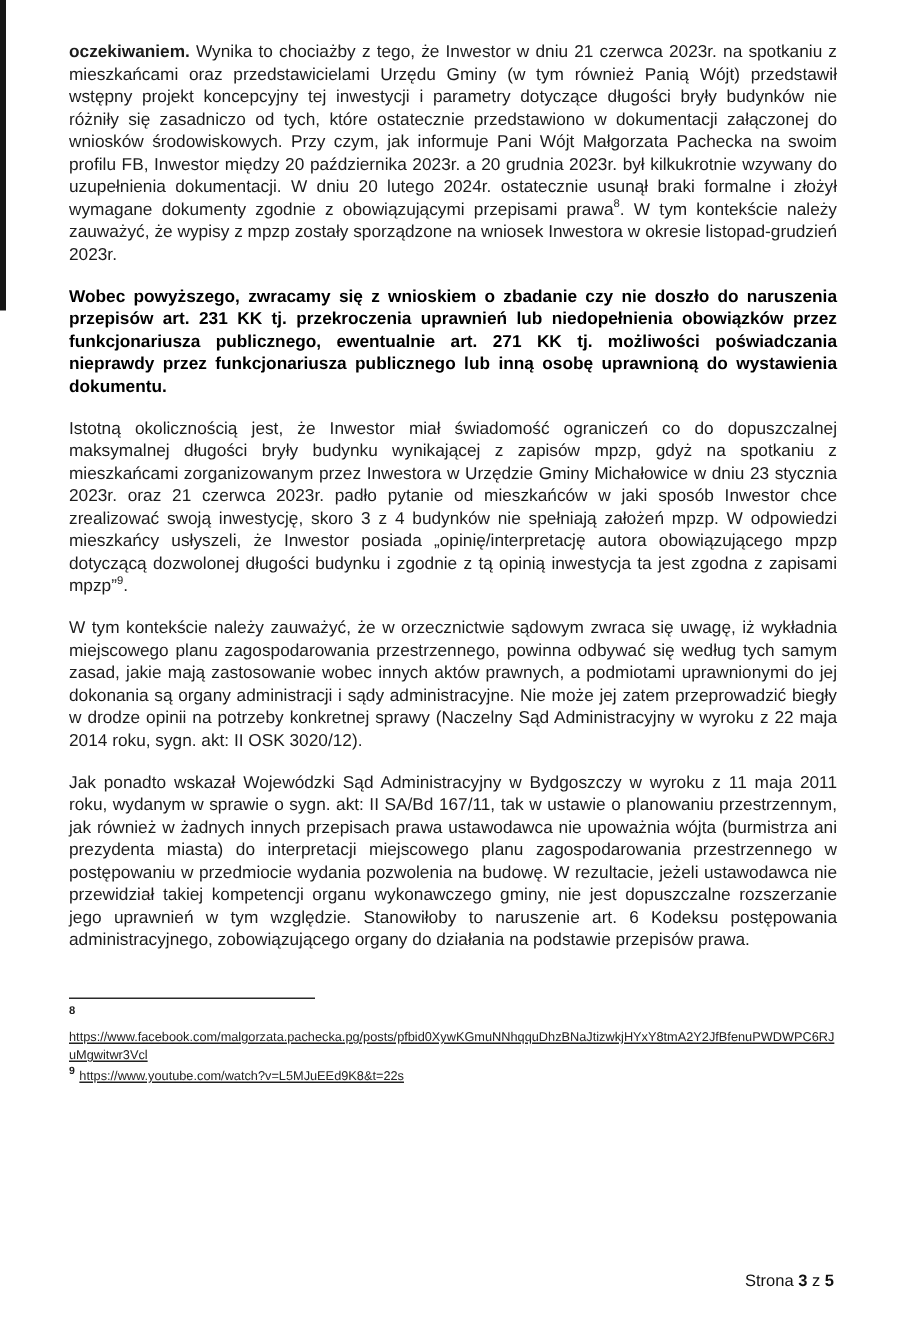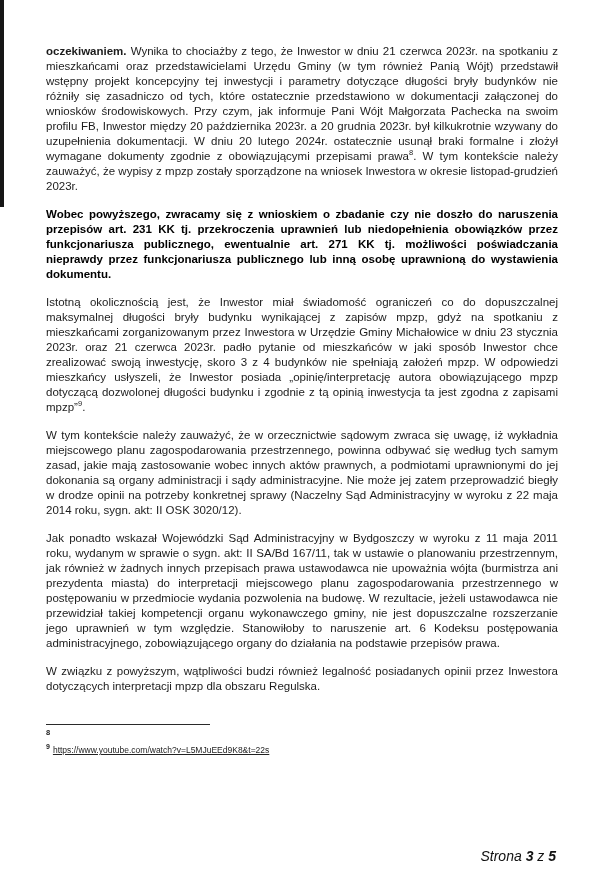--- a/index.html
+++ b/index.html
@@ -11,21 +11,21 @@
     font-family: "Liberation Sans", "DejaVu Sans", sans-serif;
     color: #1c1c1c;
     -webkit-font-smoothing: antialiased;
   }
   .scan-artifact {
     position: absolute; left: 0; top: 0;
     width: 4px; height: 207px;
     background: #161616;
   }
   .page {
-    position: absolute; left: 46px; top: 44px; width: 512px;
+    position: absolute; left: 46px; top: 28px; width: 512px;
   }
   .para {
     margin: 0 0 13px 0;
     font-size: 11.5px;
     line-height: 15px;
     text-align: justify;
   }
   .para.bold { font-weight: bold; color: #000000; }
   .b { font-weight: bold; }
   sup { font-size: 7.5px; line-height: 0; vertical-align: super; }
@@ -46,46 +46,46 @@
     text-decoration: underline;
     word-break: break-all;
     cursor: pointer;
     display: block;
   }
   .fn-line { margin-top: 2px; font-size: 8.5px; line-height: 12px; }
   .fn-line sup { font-size: 7px; font-weight: bold; margin-right: 3px; }
   .fn-line .fn-url { display: inline; }
   .page-footer {
     position: absolute; right: 46px; top: 848px;
-    font-size: 14px; color: #111111; font-style: italic;
+    font-size: 11px; color: #111111;
   }
   .page-footer b { font-weight: bold; }
 </style>
 </head>
 <body>
 
 <div class="scan-artifact"></div>
 
 <main class="page">
   <p class="para"><span class="b">oczekiwaniem.</span><span> Wynika to chociażby z tego, że Inwestor w dniu 21 czerwca 2023r. na spotkaniu z mieszkańcami oraz przedstawicielami Urzędu Gminy (w tym również Panią Wójt) przedstawił wstępny projekt koncepcyjny tej inwestycji i parametry dotyczące długości bryły budynków nie różniły się zasadniczo od tych, które ostatecznie przedstawiono w dokumentacji załączonej do wniosków środowiskowych. Przy czym, jak informuje Pani Wójt Małgorzata Pachecka na swoim profilu FB, Inwestor między 20 października 2023r. a 20 grudnia 2023r. był kilkukrotnie wzywany do uzupełnienia dokumentacji. W dniu 20 lutego 2024r. ostatecznie usunął braki formalne i złożył wymagane dokumenty zgodnie z obowiązującymi przepisami prawa</span><sup>8</sup><span>. W tym kontekście należy zauważyć, że wypisy z mpzp zostały sporządzone na wniosek Inwestora w okresie listopad-grudzień 2023r.</span></p>
 
   <p class="para bold"><span class="b">Wobec powyższego, zwracamy się z wnioskiem o zbadanie  czy nie doszło do naruszenia przepisów art. 231 KK tj. przekroczenia uprawnień lub niedopełnienia obowiązków przez funkcjonariusza publicznego, ewentualnie art. 271 KK tj. możliwości poświadczania nieprawdy  przez funkcjonariusza publicznego lub inną osobę uprawnioną do wystawienia dokumentu.</span></p>
 
   <p class="para"><span>Istotną okolicznością jest, że Inwestor miał świadomość ograniczeń co do dopuszczalnej maksymalnej długości bryły budynku wynikającej z zapisów mpzp, gdyż na spotkaniu z mieszkańcami zorganizowanym przez Inwestora w Urzędzie Gminy Michałowice w dniu 23 stycznia 2023r. oraz 21 czerwca 2023r. padło pytanie od mieszkańców w jaki sposób Inwestor chce zrealizować swoją inwestycję, skoro 3 z 4 budynków nie spełniają założeń mpzp. W odpowiedzi mieszkańcy usłyszeli, że Inwestor posiada „opinię/interpretację autora obowiązującego mpzp dotyczącą dozwolonej długości budynku i zgodnie z tą opinią inwestycja ta jest zgodna z zapisami mpzp”</span><sup>9</sup><span>.</span></p>
 
   <p class="para"><span>W tym kontekście należy zauważyć, że w orzecznictwie sądowym zwraca się uwagę, iż wykładnia miejscowego planu zagospodarowania przestrzennego, powinna odbywać się według tych samym zasad, jakie mają zastosowanie wobec innych aktów prawnych, a podmiotami uprawnionymi do jej dokonania są organy administracji i sądy administracyjne. Nie może jej zatem przeprowadzić biegły w drodze opinii na potrzeby konkretnej sprawy (Naczelny Sąd Administracyjny w wyroku z 22 maja 2014 roku, sygn. akt: II OSK 3020/12).</span></p>
 
   <p class="para"><span>Jak ponadto wskazał Wojewódzki Sąd Administracyjny w Bydgoszczy w wyroku z 11 maja 2011 roku, wydanym w sprawie o sygn. akt: II SA/Bd 167/11, tak w ustawie o planowaniu przestrzennym, jak również w żadnych innych przepisach prawa ustawodawca nie upoważnia wójta (burmistrza ani prezydenta miasta) do interpretacji miejscowego planu zagospodarowania przestrzennego w postępowaniu w przedmiocie wydania pozwolenia na budowę. W rezultacie, jeżeli ustawodawca nie przewidział takiej kompetencji  organu wykonawczego gminy, nie jest dopuszczalne rozszerzanie jego uprawnień w tym względzie. Stanowiłoby to naruszenie art. 6 Kodeksu postępowania administracyjnego, zobowiązującego organy do działania na podstawie przepisów prawa.</span></p>
 
-  <p class="para"><span>W związku z powyższym, wątpliwości budzi również legalność posiadanych opinii przez Inwestora dotyczących interpretacji mpzp dla obszaru Regulska.</span></p>
 
 
   <div class="footnotes">
     <div class="fn-rule"></div>
     <div class="fn-marker">8</div>
+    <span class="fn-url">https://www.facebook.com/malgorzata.pachecka.pg/posts/pfbid0XywKGmuNNhqquDhzBNaJtizwkjHYxY8tmA2Y2JfBfenuPWDWPC6RJuMgwitwr3Vcl</span>
     <div class="fn-line">
       <sup>9</sup><span class="fn-url">https://www.youtube.com/watch?v=L5MJuEEd9K8&amp;t=22s</span>
     </div>
   </div>
 </main>
 
 <footer class="page-footer">
   <span>Strona</span>
   <b>3</b>
   <span>z</span>

